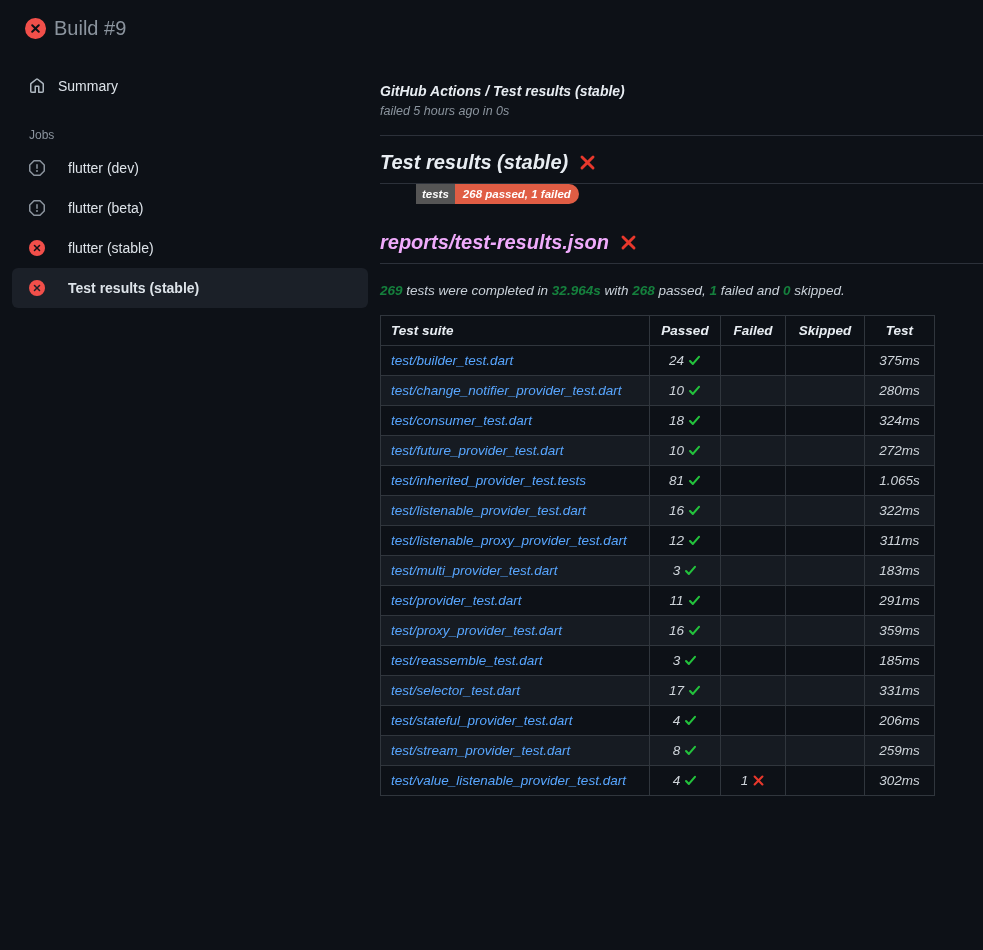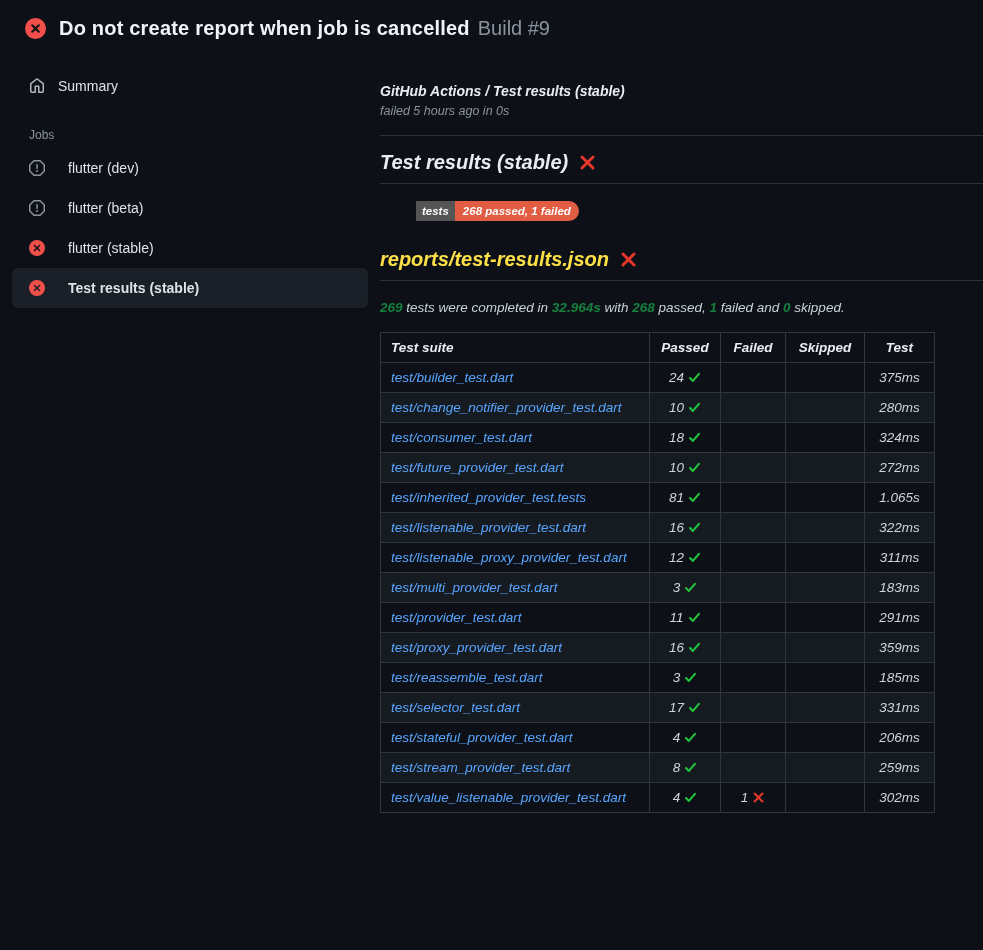--- a/index.html
+++ b/index.html
@@ -38,23 +38,23 @@
 
   
   .breadcrumb { font-weight:700; font-size:14px; color:#e8edf2; }
   .status-line { margin-top:5px; font-size:12.5px; color:#8b949e; }
   .divider { border-bottom:1px solid #2c313a; margin-top:17px; }
 
   h2.section-heading { display:flex; align-items:center; gap:11px; margin:15px 0 0 0;
     font-size:20px; font-weight:700; color:#e8edf2; padding-bottom:9px;
     border-bottom:1px solid #2c313a; }
   h2.section-heading .x-mark svg { width:17px; height:17px; display:block; }
-  h2.report-heading { color:#fde047; margin-top:27px; }
-
-  .badge { display:inline-flex; margin-top:17px; border-radius:10px; overflow:hidden;
+  h2.report-heading { color:#f0abfc; margin-top:27px; }
+
+  .badge { display:inline-flex; border-radius:10px; overflow:hidden;
     font-size:11.5px; font-weight:600; color:#ffffff; line-height:14px; cursor:pointer;padding-left:36px; }
   .badge-label { background:var(--badge-label, #555555); padding:3px 6px; }
   .badge-value { background:var(--badge-value, #e05d44); padding:3px 8px; }
 
   .summary-line { margin:19px 0 0 0; font-size:13.5px; color:#c9d1d9; }
   .summary-line b { color:#15803d; }
 
   
   table.results { margin-top:17px; border-collapse:collapse; table-layout:fixed;
     width:554px; font-size:13.5px; }
@@ -71,21 +71,20 @@
 </style>
 </head>
 <body>
 
 <header class="app-header">
   <span class="status-icon">
     <svg viewBox="0 0 16 16">
         <path fill="#f14f4a" d="M2.343 13.657A8 8 0 1 1 13.658 2.343 8 8 0 0 1 2.343 13.657ZM6.03 4.97a.751.751 0 0 0-1.042.018.751.751 0 0 0-.018 1.042L6.94 8 4.97 9.97a.749.749 0 0 0 .326 1.275.749.749 0 0 0 .734-.215L8 9.06l1.97 1.97a.749.749 0 0 0 1.275-.326.749.749 0 0 0-.215-.734L9.06 8l1.97-1.97a.749.749 0 0 0-.326-1.275.749.749 0 0 0-.734.215L8 6.94Z"></path>
       </svg>
   </span>
-  <span class="app-title">Do not create report when job is cancelled</span>
   <span class="app-build">Build #9</span>
 </header>
 
 <div class="layout">
 
   <nav class="sidebar">
     <div class="summary-item">
       <svg viewBox="0 0 16 16">
           <path d="M6.906.664a1.749 1.749 0 0 1 2.187 0l5.25 4.2c.415.332.657.835.657 1.367v7.019A1.75 1.75 0 0 1 13.25 15h-3.5a.75.75 0 0 1-.75-.75V9H7v5.25a.75.75 0 0 1-.75.75h-3.5A1.75 1.75 0 0 1 1 13.25V6.23c0-.531.242-1.034.657-1.366l5.25-4.2Zm1.25 1.171a.25.25 0 0 0-.312 0l-5.25 4.2a.25.25 0 0 0-.094.196v7.019c0 .138.112.25.25.25H5.5V8.25a.75.75 0 0 1 .75-.75h3.5a.75.75 0 0 1 .75.75v5.25h2.75a.25.25 0 0 0 .25-.25V6.23a.25.25 0 0 0-.094-.195l-5.25-4.2Z"></path>
         </svg>

